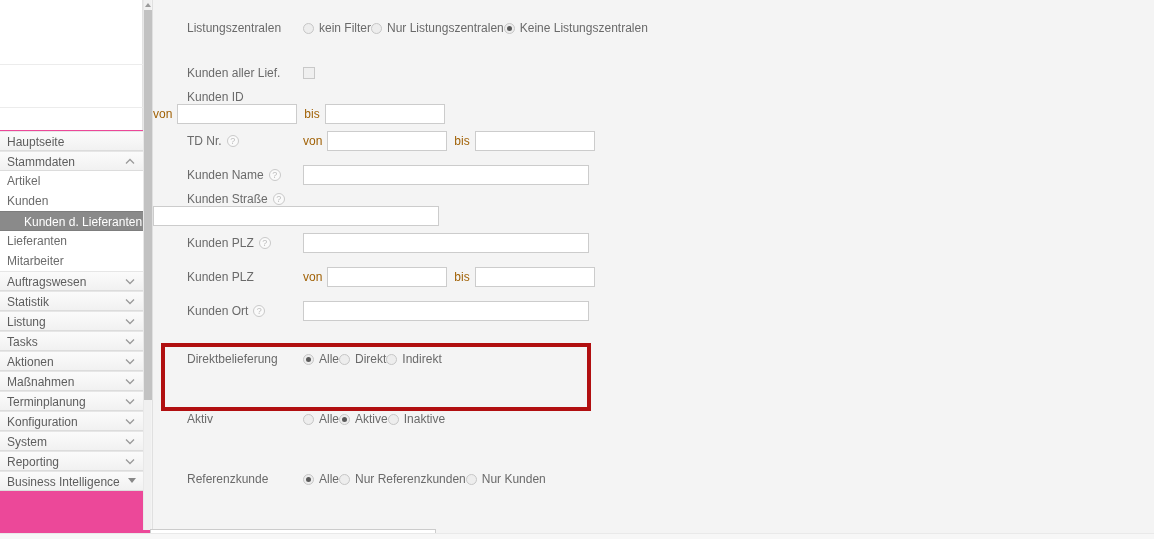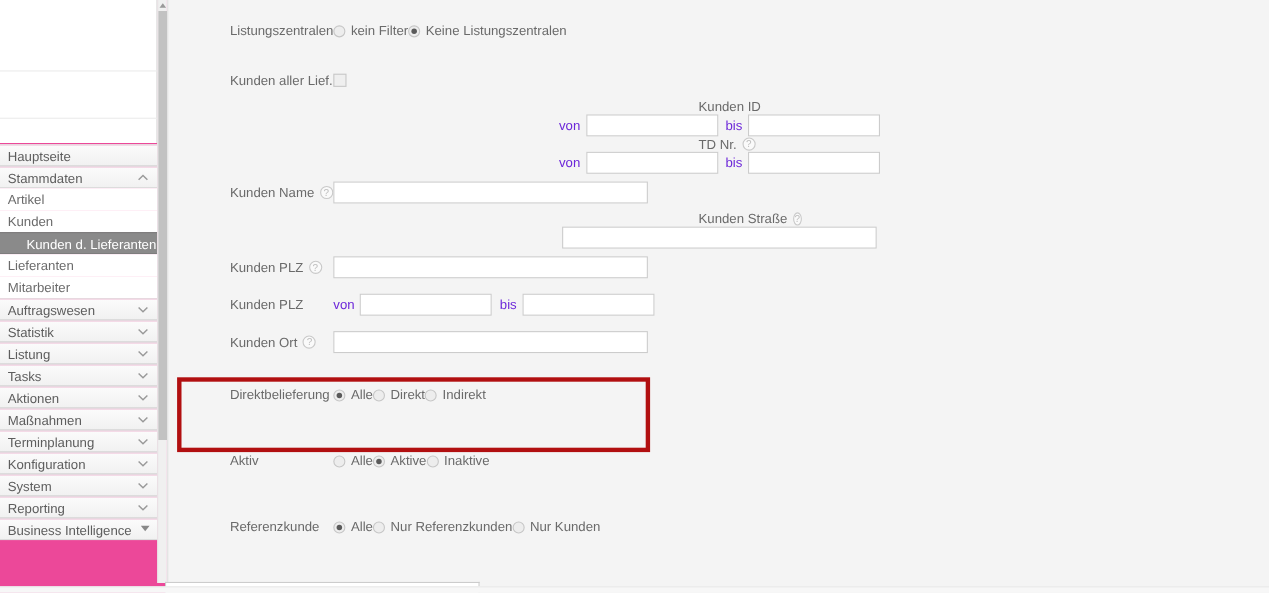--- a/index.html
+++ b/index.html
@@ -169,26 +169,25 @@
   .form {
     position: absolute;
     left: 0;
     top: 0;
     width: 1002px;
   }
 
   .row {
     position: relative;
     display: flex;
-    align-items: center;
     min-height: 34px;
   }
   .row .lbl {
     width: 150px;
-    padding-left: 56px;
+    padding-left: 34px;
     box-sizing: border-box;
     font-size: 12px;
     color: #6a6a6a;
     white-space: nowrap;
     display: flex;
     align-items: center;
   }
   .row .ctl {
     flex: 1;
     display: flex;
@@ -222,21 +221,21 @@
     font-size: 12px;
     color: #444;
     padding: 0 4px;
     outline: none;
   }
   input.txt.w-range { width: 120px; }
   input.txt.w-wide  { width: 286px; }
 
   .rangelabel {
     font-size: 12px;
-    color: #6d28d9;
+    color: #a16207;
     margin-right: 5px;
   }
   .rangelabel.bis { margin-left: 7px; }
 
   
   .cb {
     width: 12px;
     height: 12px;
     border: 1px solid #c8c8c8;
     background: #efefef;
@@ -416,20 +415,24 @@
         <div class="lbl">
           <span>Listungszentralen</span>
         </div>
         <div class="ctl">
           <div class="radio-group">
             <div class="radio-line">
               <span class="radio"></span>
               <span class="rtext">kein Filter</span>
             </div>
             <div class="radio-line">
+              <span class="radio"></span>
+              <span class="rtext">Nur Listungszentralen</span>
+            </div>
+            <div class="radio-line">
               <span class="radio on"></span>
               <span class="rtext">Keine Listungszentralen</span>
             </div>
           </div>
         </div>
       </div>
 
       <div class="row" style="height:28px;">
         <div class="lbl">
           <span>Kunden aller Lief.</span>
@@ -445,21 +448,21 @@
         </div>
         <div class="ctl">
           <span class="rangelabel">von</span>
           <input class="txt w-range" type="text" value="" style="">
           <span class="rangelabel bis">bis</span>
           <input class="txt w-range" type="text" value="" style="">
         </div>
       </div>
 
 
-      <div class="row" style="height:33px;flex-direction:column;">
+      <div class="row" style="height:33px;">
         <div class="lbl">
           <span>TD Nr.</span>
           <span class="help-icon">?</span>
         </div>
         <div class="ctl">
           <span class="rangelabel">von</span>
           <input class="txt w-range" type="text" value="" style="">
           <span class="rangelabel bis">bis</span>
           <input class="txt w-range" type="text" value="" style="">
         </div>

